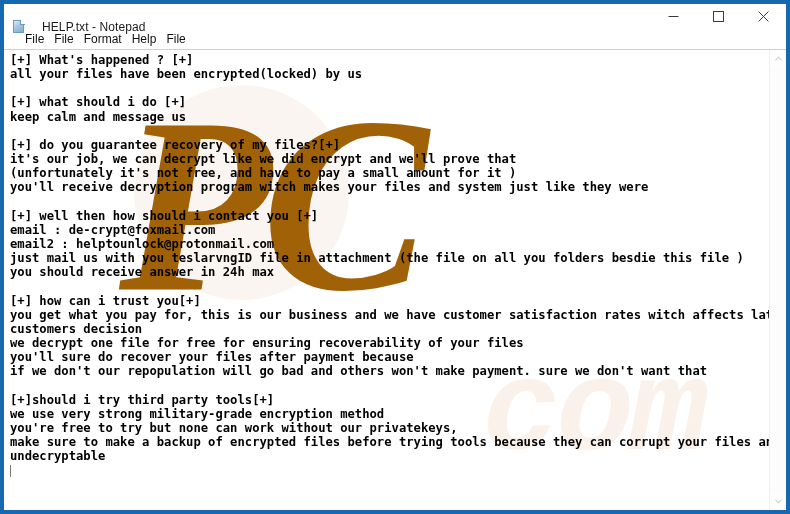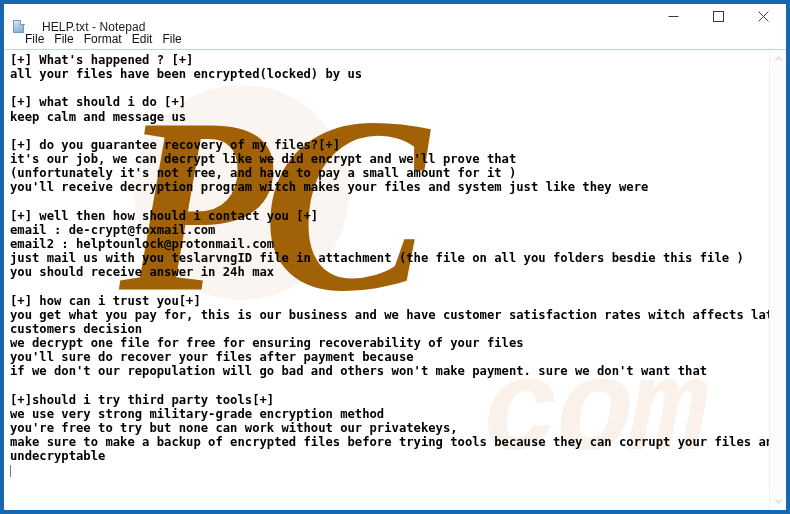--- a/index.html
+++ b/index.html
@@ -274,21 +274,21 @@
           </svg>
         </span>
       </div>
     </div>
   </div>
 
   <div id="menu-bar">
     <div class="menu-item">File</div>
     <div class="menu-item">File</div>
     <div class="menu-item">Format</div>
-    <div class="menu-item">Edit</div>
+    <div class="menu-item">Help</div>
     <div class="menu-item">File</div>
   </div>
 
   <div id="editor-area">
 
     <div id="text-surface">
       <div id="watermark">
         <div class="wm-circle"></div>
         <div class="wm-pc">PC</div>
         <div class="wm-com">com</div>

